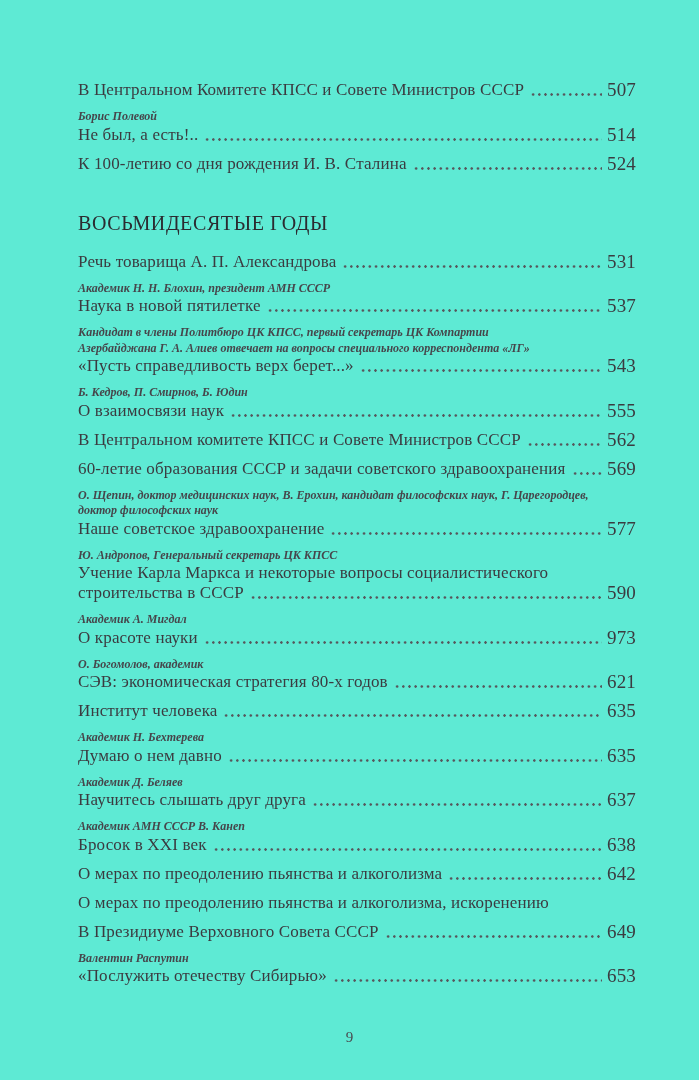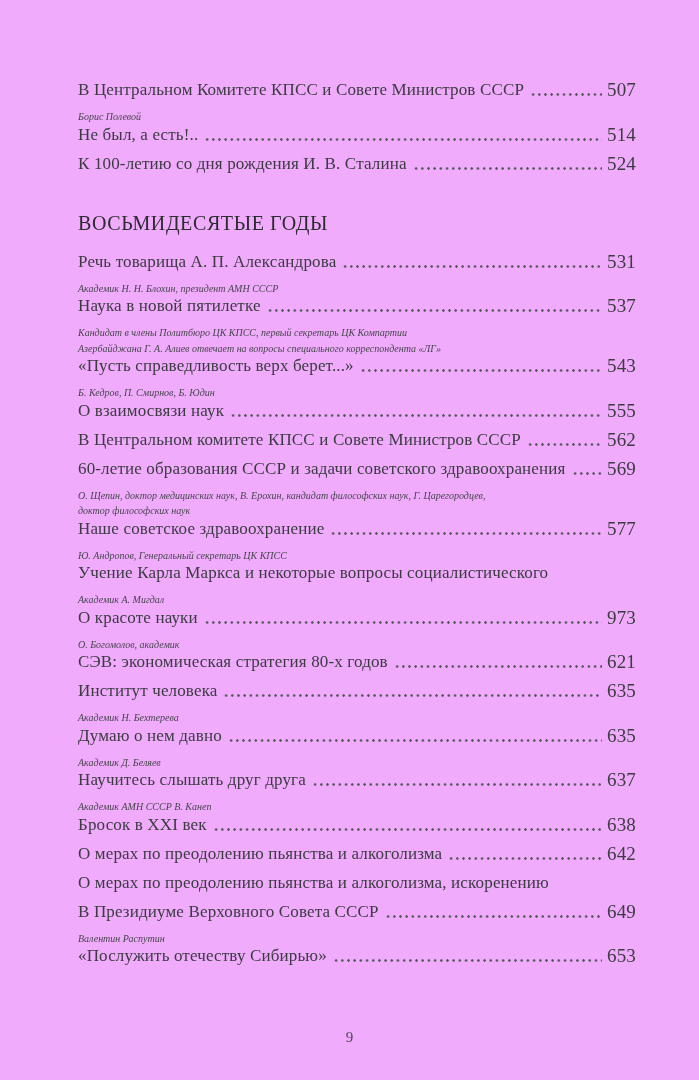--- a/index.html
+++ b/index.html
@@ -4,21 +4,21 @@
 <style>
   html, body {
     margin: 0;
     padding: 0;
     background: #ffffff;
   }
   .page {
     position: relative;
     width: 699px;
     height: 1080px;
-    background: #f0abfc;
+    background: #5eead4;
     font-family: "Liberation Serif", "DejaVu Serif", serif;
     color: #3b3b40;
     overflow: hidden;
   }
   .content {
     position: absolute;
     left: 78px;
     top: 80px;
     width: 558px;
   }
@@ -31,24 +31,25 @@
   .section-heading {
     margin: 34px 0 14px 0;
     font-size: 20px;
     font-weight: normal;
     line-height: 30px;
     letter-spacing: 0.6px;
     color: #2b2b30;
   }
   .author-line {
     font-style: italic;
-    font-size: 10px;
+    font-size: 12px;
     line-height: 15.5px;
     color: #46464b;
     white-space: nowrap;
+    font-weight: bold;
   }
   .title-line, .title-row {
     font-size: 17px;
     line-height: 20px;
     letter-spacing: 0.15px;
     color: #3b3b40;
   }
   .title-row {
     display: flex;
   }
@@ -163,20 +164,25 @@
           <div class="author-line">доктор философских наук</div>
           <div class="title-row">
             <span class="title-text">Наше советское здравоохранение</span>
             <span class="leader"></span>
             <span class="page-num">577</span>
           </div>
         </div>
         <div class="toc-entry">
           <div class="author-line">Ю. Андропов, Генеральный секретарь ЦК КПСС</div>
           <div class="title-line">Учение Карла Маркса и некоторые вопросы социалистического</div>
+          <div class="title-row">
+            <span class="title-text">строительства в СССР</span>
+            <span class="leader"></span>
+            <span class="page-num">590</span>
+          </div>
         </div>
         <div class="toc-entry">
           <div class="author-line">Академик А. Мигдал</div>
           <div class="title-row">
             <span class="title-text">О красоте науки</span>
             <span class="leader"></span>
             <span class="page-num">973</span>
           </div>
         </div>
         <div class="toc-entry">

